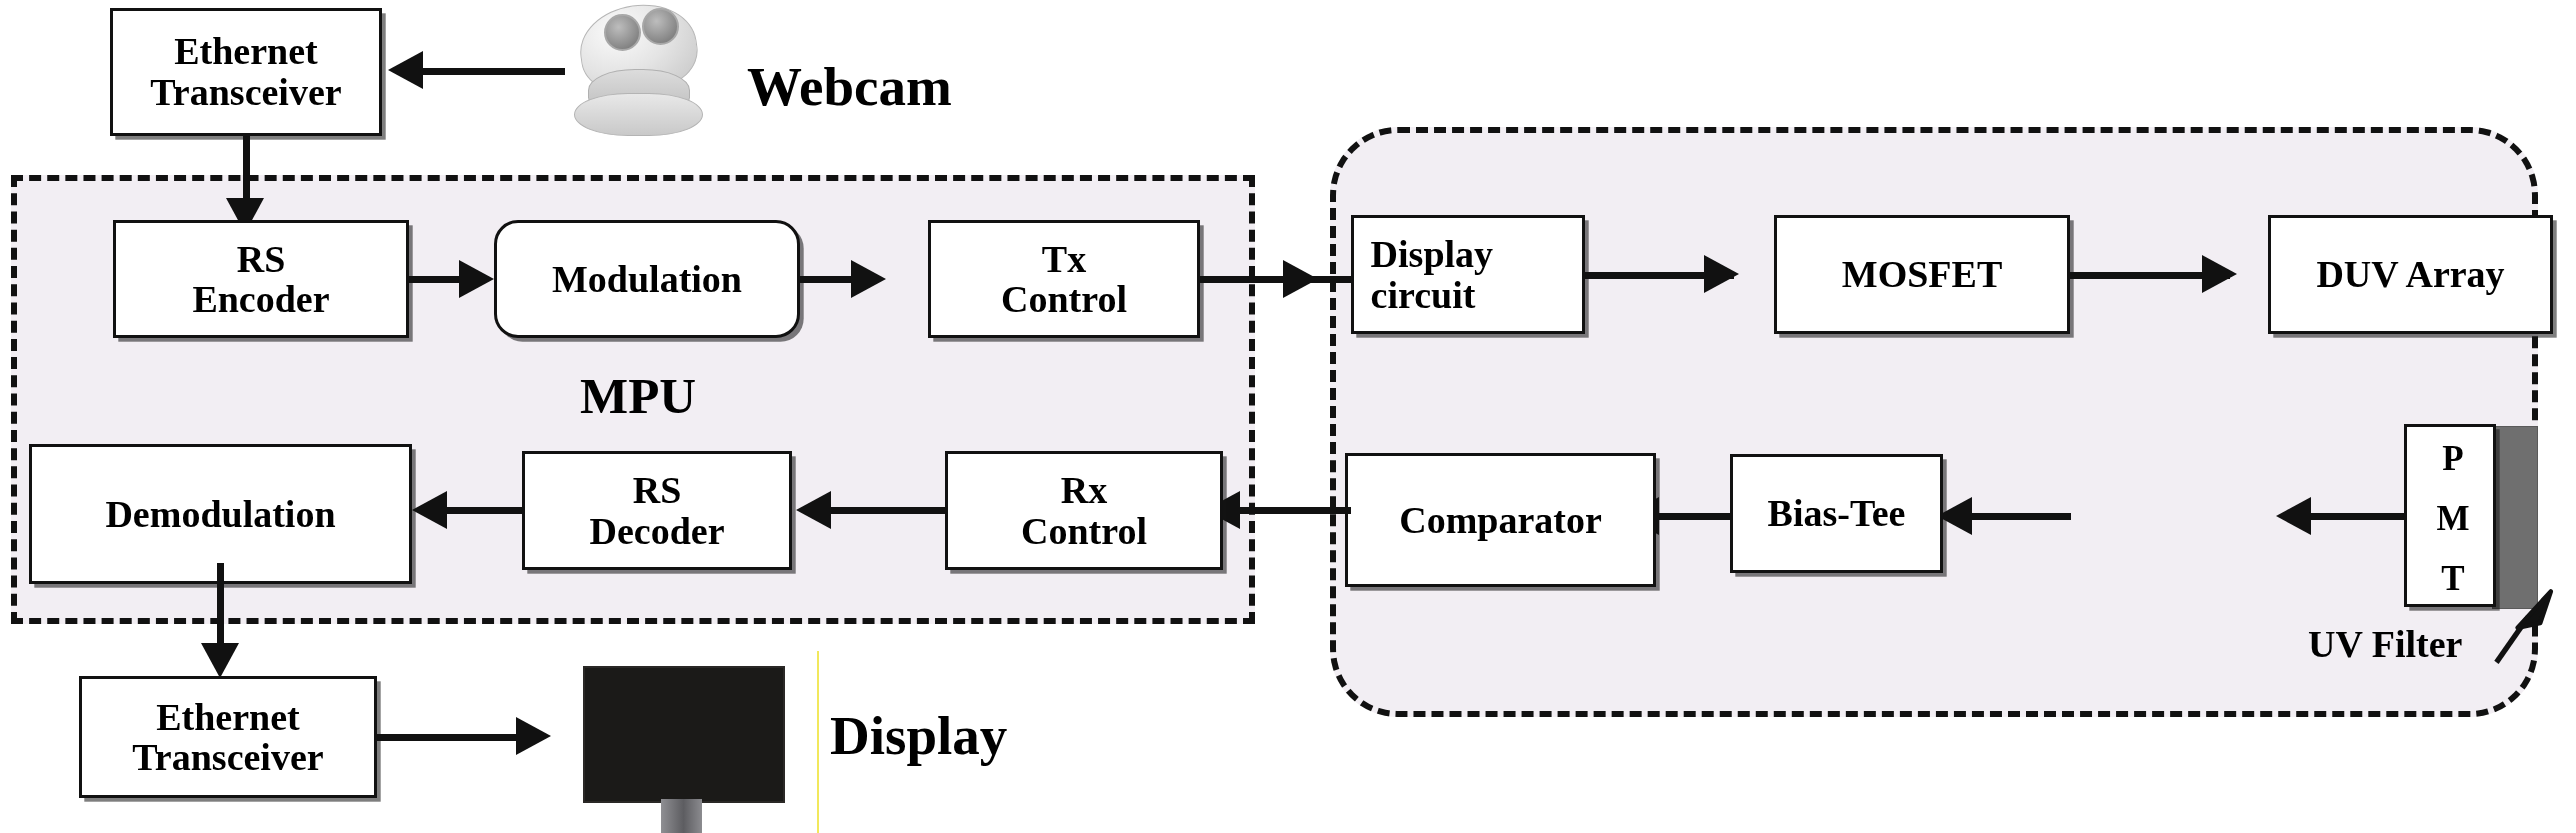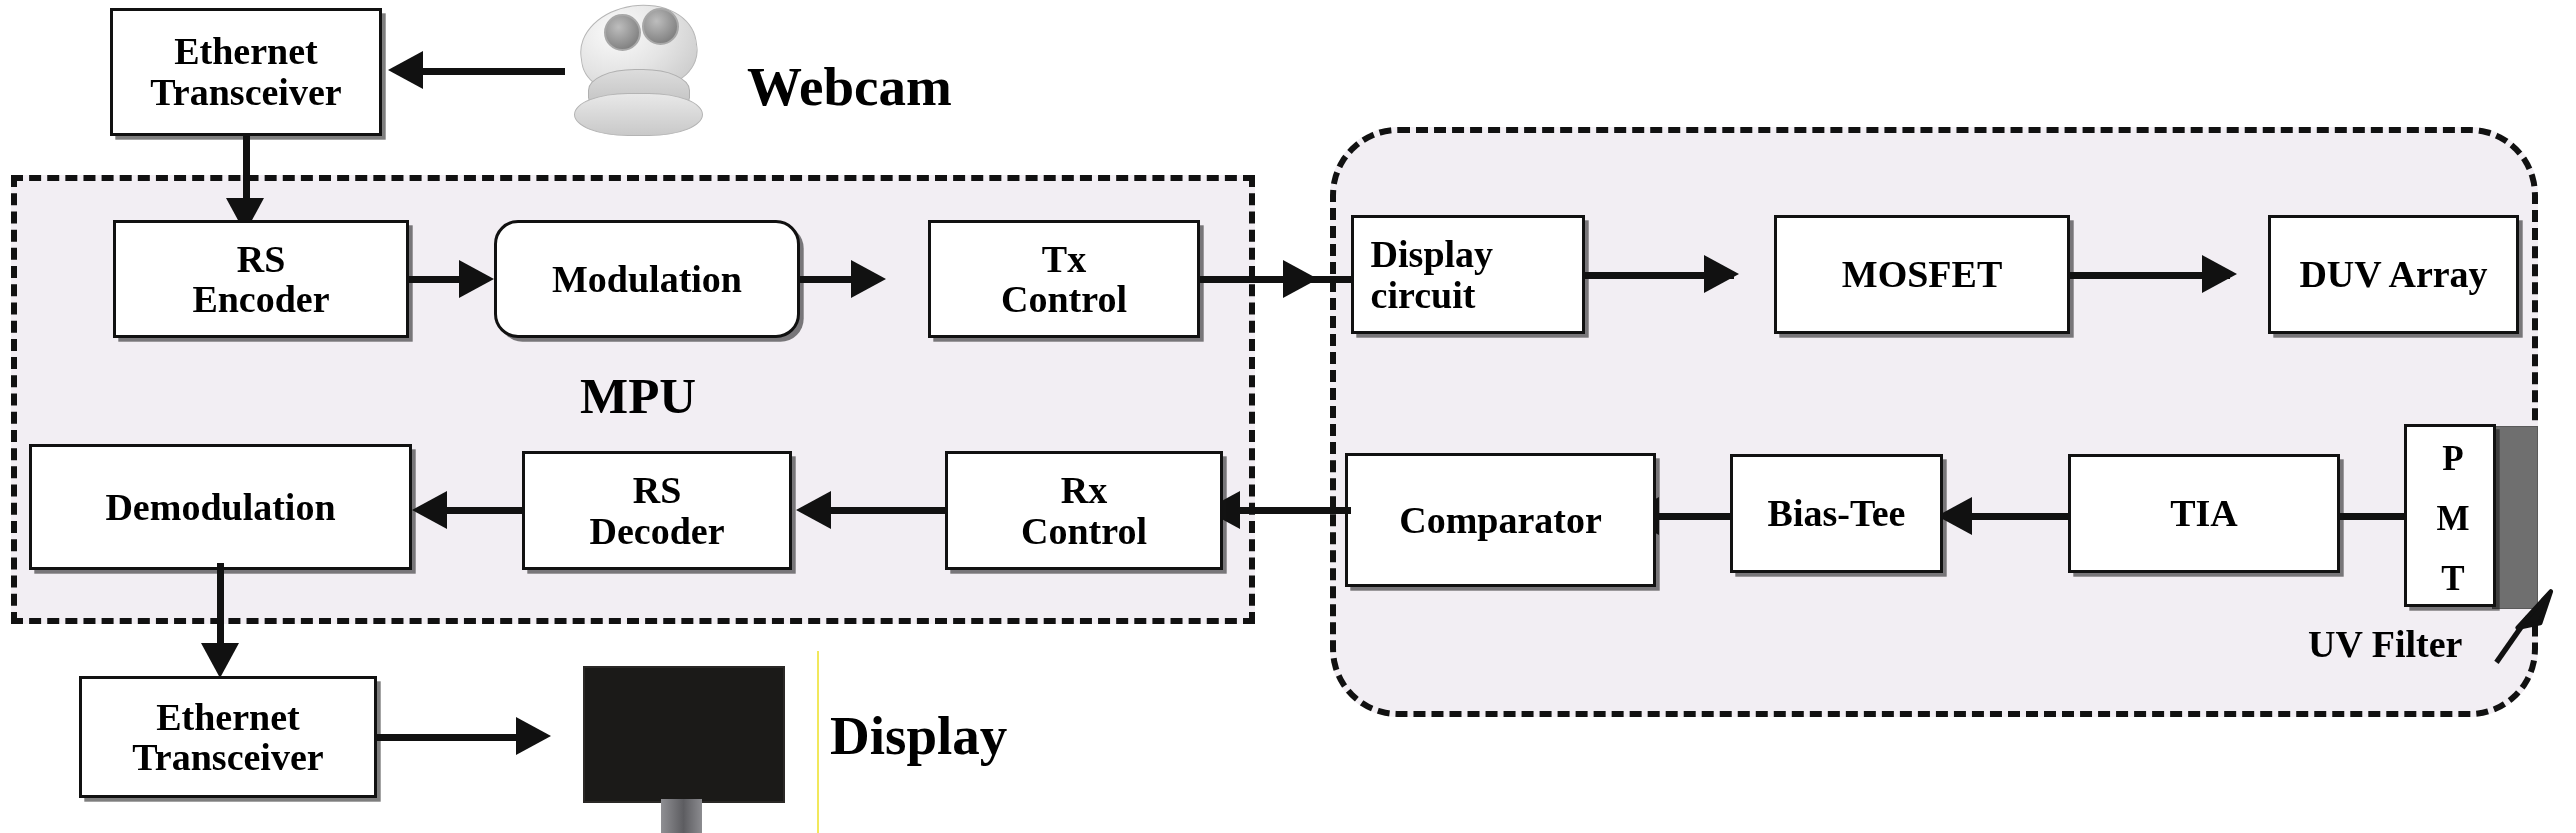--- a/index.html
+++ b/index.html
@@ -179,21 +179,21 @@
   <div class="hline" style="left:1585px;top:272px;width:149px;"></div>
   <div class="arr arr-r" style="left:1704px;top:255px;"></div>
 
   <div class="blk" style="left:1774px;top:215px;width:296px;height:119px;">
     <span>MOSFET</span>
   </div>
 
   <div class="hline" style="left:2070px;top:272px;width:160px;"></div>
   <div class="arr arr-r" style="left:2202px;top:255px;"></div>
 
-  <div class="blk" style="left:2268px;top:215px;width:251px;height:119px;">
+  <div class="blk" style="left:2268px;top:215px;width:285px;height:119px;">
     <span>DUV Array</span>
   </div>
 
   <div class="slab" style="left:2492px;top:426px;width:44px;height:181px;"></div>
 
   <div class="blk" style="left:2404px;top:424px;width:92px;height:183px;">
     <span class="pmt-letters" style="left:0;top:13.6px;width:92px;height:155px;">
       <span>P</span>
       <span>M</span>
       <span>T</span>
@@ -203,23 +203,20 @@
   <svg class="uv-arrow" style="left:2445px;top:528px;width:121px;height:151px;" viewBox="0 0 160 200">
     <path d="M 68 178 L 110 118" stroke="#111111" stroke-width="7" fill="none"></path>
     <path d="M 96 132 L 140 84 L 126 126 Z" fill="#111111" stroke="#111111" stroke-width="6" stroke-linejoin="round"></path>
   </svg>
 
   <div class="txt uvcap" style="left:2308px;top:625px;">UV Filter</div>
 
   <div class="hline" style="left:2311px;top:513px;width:95px;"></div>
   <div class="arr arr-l" style="left:2276px;top:497px;"></div>
 
-  <div class="blk" style="left:2068px;top:454px;width:272px;height:119px;">
-    <span>TIA</span>
-  </div>
 
   <div class="hline" style="left:1971px;top:513px;width:100px;"></div>
   <div class="arr arr-l" style="left:1937px;top:497px;"></div>
 
   <div class="blk" style="left:1730px;top:454px;width:213px;height:119px;">
     <span>Bias-Tee</span>
   </div>
 
   <div class="hline" style="left:1659px;top:513px;width:74px;"></div>
   <div class="arr arr-l" style="left:1624px;top:497px;"></div>
@@ -244,21 +241,21 @@
   <div class="blk" style="left:522px;top:451px;width:270px;height:119px;">
     <span>
       <span>RS</span><br>
       <span class="l2">Decoder</span>
     </span>
   </div>
 
   <div class="hline" style="left:447px;top:507px;width:78px;"></div>
   <div class="arr arr-l" style="left:412px;top:491px;"></div>
 
-  <div class="blk" style="left:29px;top:444px;width:383px;height:126px;">
+  <div class="blk" style="left:29px;top:444px;width:383px;height:140px;">
     <span>Demodulation</span>
   </div>
 
   <div class="vline" style="left:217px;top:563px;width:6.8px;height:92px;"></div>
   <div class="arr arr-d" style="left:201px;top:643px;"></div>
 
   <div class="blk" style="left:79px;top:676px;width:298px;height:122px;">
     <span>
       <span>Ethernet</span><br>
       <span class="l2">Transceiver</span>

